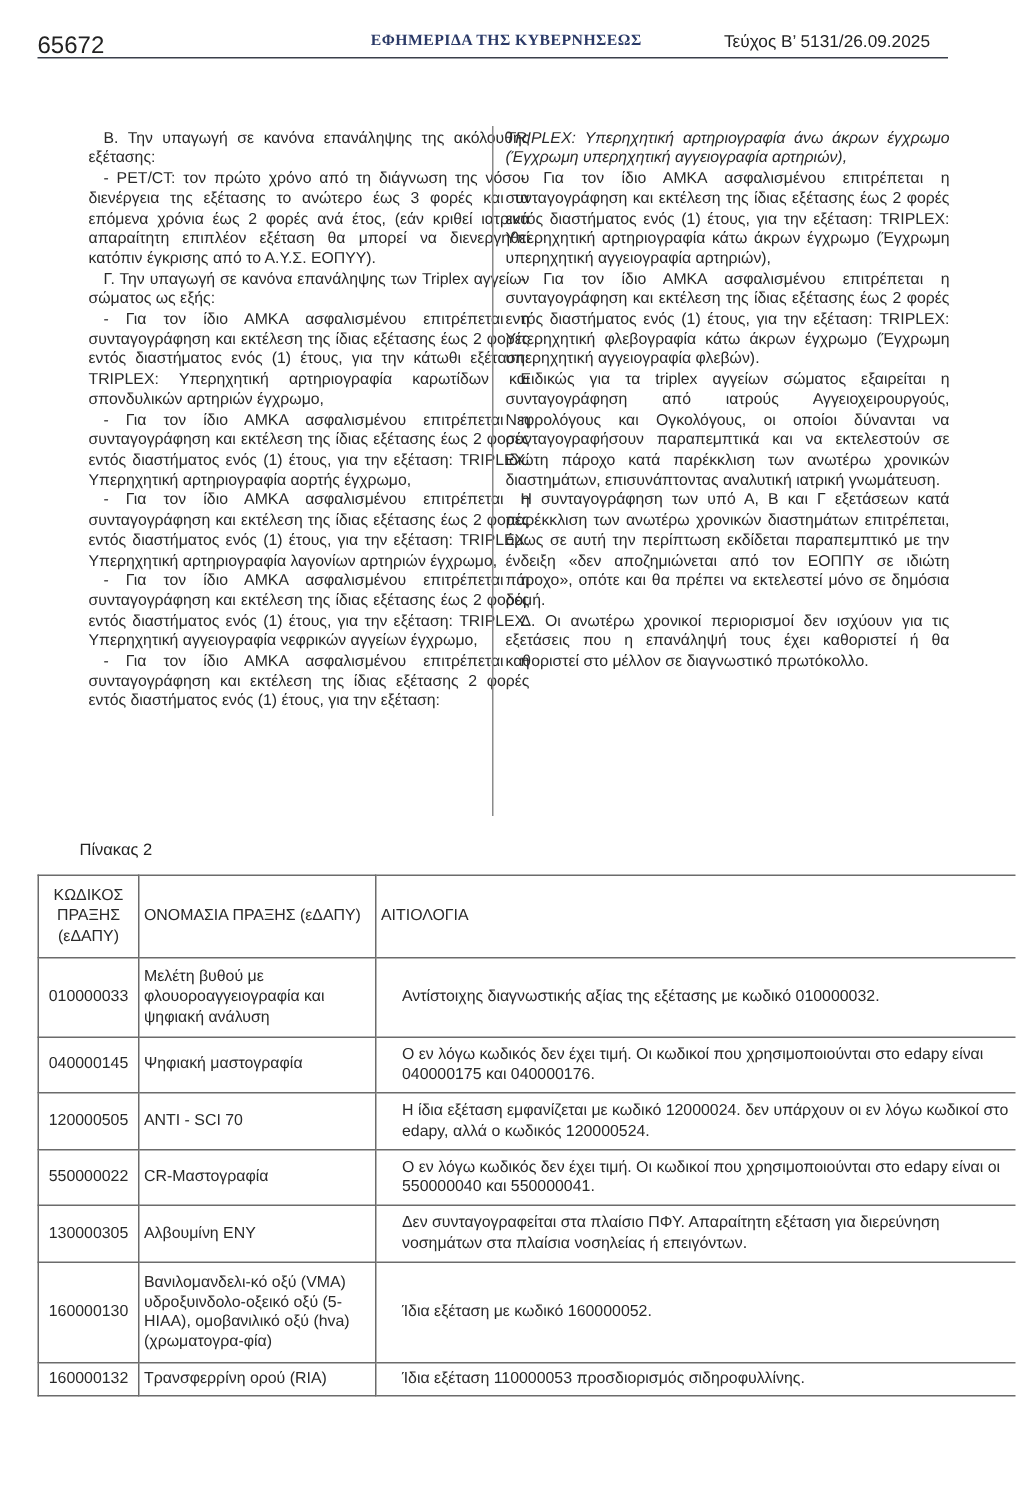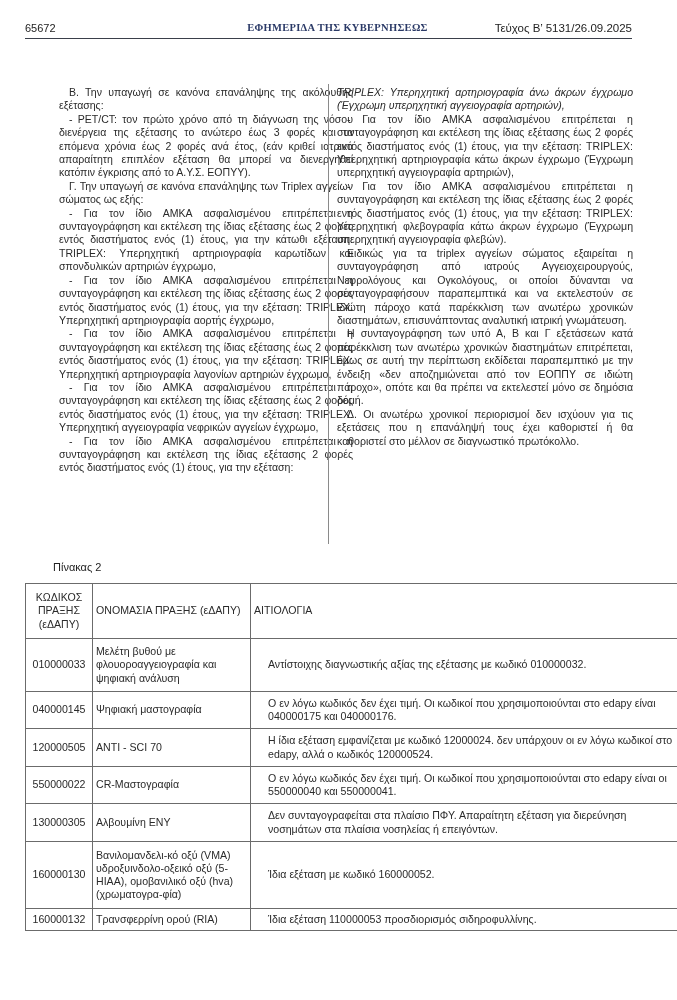--- a/index.html
+++ b/index.html
@@ -5,26 +5,26 @@
   html, body { margin: 0; padding: 0; background: #ffffff; }
   body {
     width: 677px; height: 1000px; position: relative; overflow: hidden;
     font-family: "DejaVu Sans", sans-serif; color: #1d1d1b;
   }
   .header {
     position: absolute; left: 25px; top: 20px; width: 607px; height: 18px;
     border-bottom: 1px solid #3a3f4a;
     font-size: 11px;
   }
-  .header .page-no { position: absolute; left: 0; top: 2px; font-family: "Liberation Sans", sans-serif; font-size: 11px; color: #222; }
+  .header .page-no { position: absolute; left: 0; top: 2px; font-family: "Liberation Sans", sans-serif; font-size: 16px; color: #222; }
   .header .gazette {
     position: absolute; left: 18px; right: 0; top: 2px; text-align: center;
     font-family: "Liberation Serif", serif; font-size: 10.5px; color: #2b3a67; letter-spacing: 0.3px; font-weight: bold;
   }
-  .header .issue { position: absolute; right: 0; top: 2px; font-family: "Liberation Sans", sans-serif; font-size: 11.5px; color: #222; }
+  .header .issue { position: absolute; right: 12px; top: 2px; font-family: "Liberation Sans", sans-serif; font-size: 11.5px; color: #222; }
 
   .col {
     position: absolute; top: 86px;
     font-family: "Liberation Sans", sans-serif;
     font-size: 10.55px; line-height: 13.4px; text-align: justify; color: #2a2a2a;
   }
   .col.left { left: 27px; width: 294px; margin-left: 32px; }
   .col.right { left: 337px; width: 296px; }
   .divider { position: absolute; left: 328px; top: 84px; width: 1px; height: 460px; background: #8a8a8a; }
   .col p { margin: 0; text-indent: 10px; }

